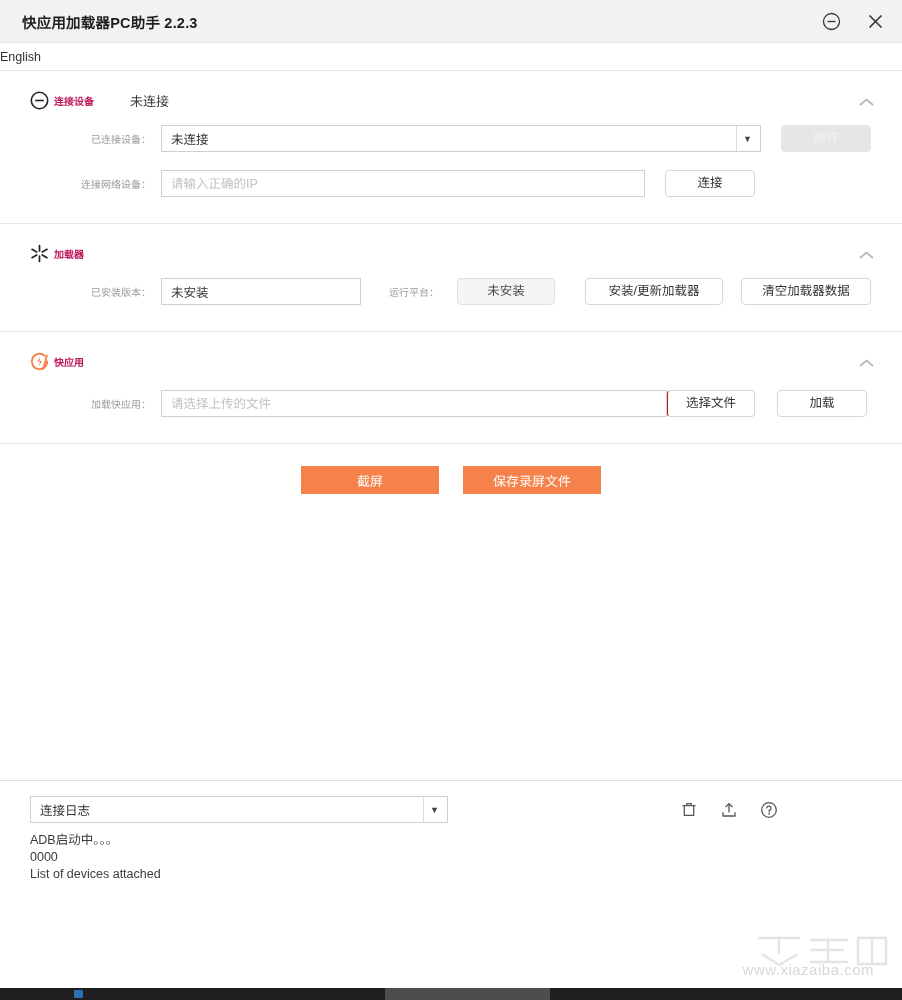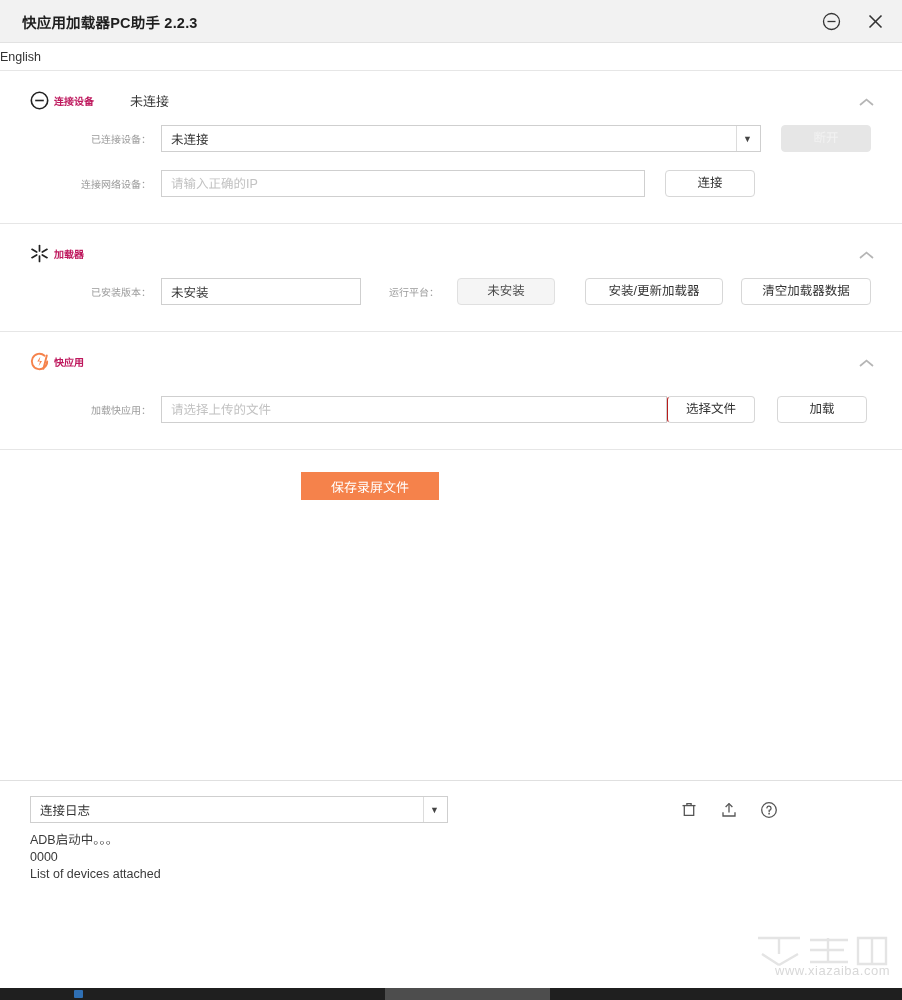--- a/index.html
+++ b/index.html
@@ -262,23 +262,23 @@
   .watermark {
     position: absolute;
     right: 8px;
     bottom: 22px;
     width: 146px;
     height: 44px;
     pointer-events: none;
   }
   .wm-text {
     position: absolute;
-    right: 4px;
+    right: 20px;
     bottom: 0px;
-    font-size: 13px;
+    font-size: 15px;
     color: #d8d8d8;
     letter-spacing: .5px;
   }
 
   
   .taskbar {
     position: absolute;
     left: 0;
     bottom: 0;
     width: 902px;
@@ -404,31 +404,32 @@
         </svg>
       </span>
       <span class="sec-title">快应用</span>
     </div>
     <div class="collapse-btn">
       <svg width="17" height="11" viewBox="0 0 17 11">
         <polyline points="2,8 8.5,2.5 15,8" fill="none" stroke="#b5b5b5" stroke-width="1.7"></polyline>
       </svg>
     </div>
 
-    <div class="form-row" style="margin-top:24px;padding-bottom:26px;">
+    <div class="form-row" style="margin-top:18px;padding-bottom:26px;">
       <span class="field-label label-w">加载快应用：</span>
       <input class="text-input" style="width: 506px; margin-left: 10px;" placeholder="请选择上传的文件">
       <button class="btn" style="width:86px;border-left:1px solid #b91c1c;">选择文件</button>
       <button class="btn" style="margin-left:22px;width:90px;">加载</button>
     </div>
   </div>
 
   <div class="panel">
 
     <div class="complete-btns">
+      <button class="btn-orange">截屏</button>
       <button class="btn-orange">保存录屏文件</button>
     </div>
   </div>
 
   <div class="filler"></div>
 
   <div class="log-area">
     <div class="log-bar">
       <span class="select-wrap">
         <input class="select-input log-select" readonly="" value="连接日志" style="">

